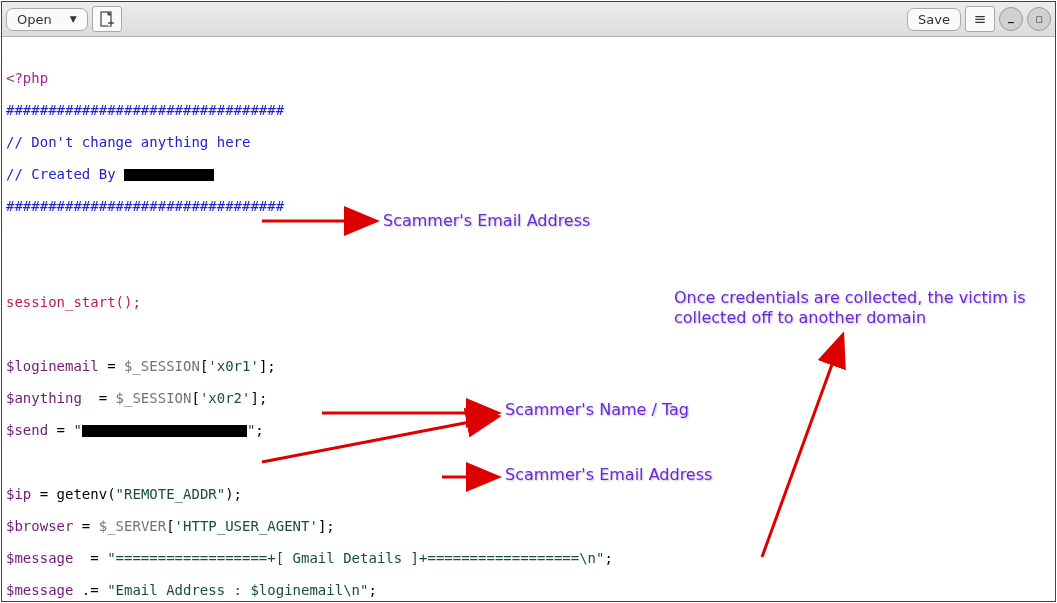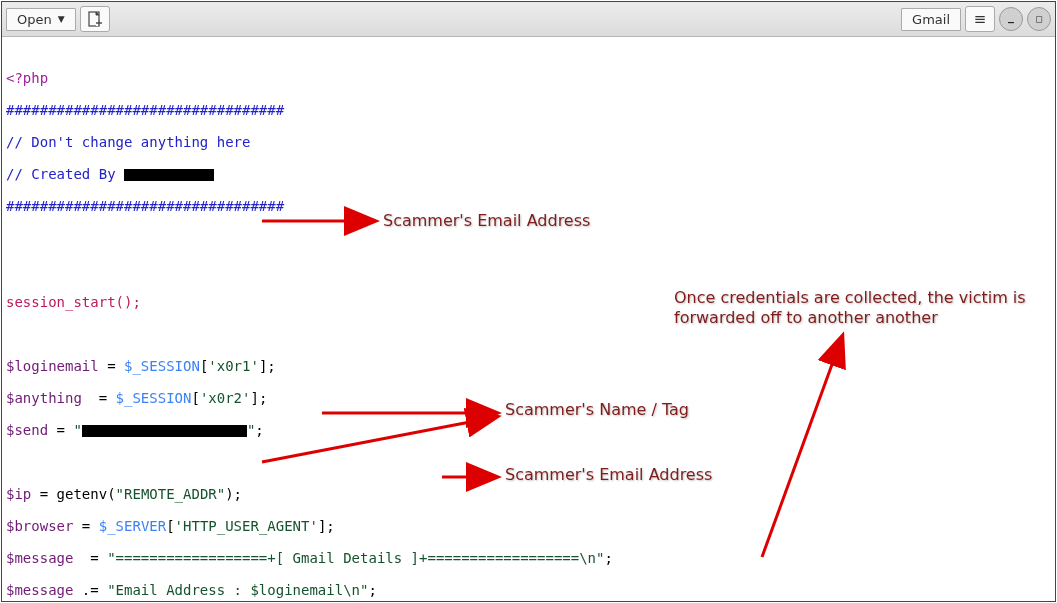--- a/index.html
+++ b/index.html
@@ -28,25 +28,25 @@
     display: flex;
     align-items: center;
     padding: 0 4px;
     gap: 4px;
     font-size: 13px;
     color: #333;
   }
   .btn {
     background: #fafafa;
     border: 1px solid #aaa;
-    border-radius: 1px;
+    border-radius: 7px;
     padding: 3px 10px;
     display: flex;
     align-items: center;
-    gap: 6px;
+    gap: 18px;
     cursor: pointer;
     font-size: 13px;
   }
   .btn .tri { font-size: 9px; }
   .iconbtn {
     background: #fafafa;
     border: 1px solid #aaa;
     border-radius: 3px;
     width: 28px;
     height: 24px;
@@ -80,36 +80,36 @@
     line-height: 16px;
     white-space: pre;
     padding: 17px 4px;
     color: #000;
   }
   .line { height: 16px; }
   
   .tag   { color: #a020a0; } 
   .comment { color: #2222cc; font-style: normal; }
   .var   { color: #701a75; } 
-  .builtin { color: #3b82f6; } 
+  .builtin { color: #737373; } 
   .str   { color: #14532d; } 
   .func  { color: #be185d; }
   .op    { color: #000; }
   .censor {
     display: inline-block;
     background: #000;
     vertical-align: -2px;
     height: 12px;
   }
   
   .ann {
     position: absolute;
     font-family: "DejaVu Sans", sans-serif;
     font-size: 16px;
-    color: #7f1d1d;
+    color: #6d28d9;
     text-shadow: 1px 1px 2px rgba(0,0,0,0.25);
     pointer-events: none;
   }
   svg.arrows {
     position: absolute;
     left: 0; top: 0;
     width: 100%;
     height: 100%;
     pointer-events: none;
   }
@@ -128,21 +128,21 @@
       <svg width="14" height="16" viewBox="0 0 14 16">
         <rect x="1" y="1" width="10" height="14" fill="none" stroke="#444" stroke-width="1.2"></rect>
         <polyline points="8,1 11,4 8,4 8,1" fill="#444" stroke="#444" stroke-width="1"></polyline>
         <rect x="8" y="9" width="6" height="6" fill="#fff" stroke="none"></rect>
         <line x1="11" y1="9" x2="11" y2="15" stroke="#444" stroke-width="1.4"></line>
         <line x1="8" y1="12" x2="14" y2="12" stroke="#444" stroke-width="1.4"></line>
       </svg>
     </div>
     <div class="spacer"></div>
     <div class="btn">
-      <span>Gmail</span>
+      <span>Save</span>
     </div>
     <div class="iconbtn">
       <span style="font-size:15px;line-height:1;">≡</span>
     </div>
     <div class="circlebtn">
       <span style="position:relative;top:-3px;">_</span>
     </div>
     <div class="circlebtn">
       <span style="font-size:9px;">◻</span>
     </div>
@@ -180,21 +180,21 @@
 
 
 
 
 
 
 
 
     
     <div class="ann" style="left:381px; top:176px;">Scammer's Email Address</div>
-    <div class="ann" style="left:672px; top:251px; width:360px; white-space:normal; line-height:20px;"><span>Once credentials are collected, the victim is forwarded off to another another</span></div>
+    <div class="ann" style="left:672px; top:251px; width:360px; white-space:normal; line-height:20px;"><span>Once credentials are collected, the victim is collected off to another domain</span></div>
     <div class="ann" style="left:503px; top:365px;">Scammer's Name / Tag</div>
     <div class="ann" style="left:503px; top:430px;">Scammer's Email Address</div>
 
     
     <svg class="arrows">
       <defs>
         <marker id="ah" markerWidth="12" markerHeight="10" refX="10" refY="5" orient="auto">
           <path d="M0,0 L12,5 L0,10 Z" fill="#d00"></path>
         </marker>
       </defs>

